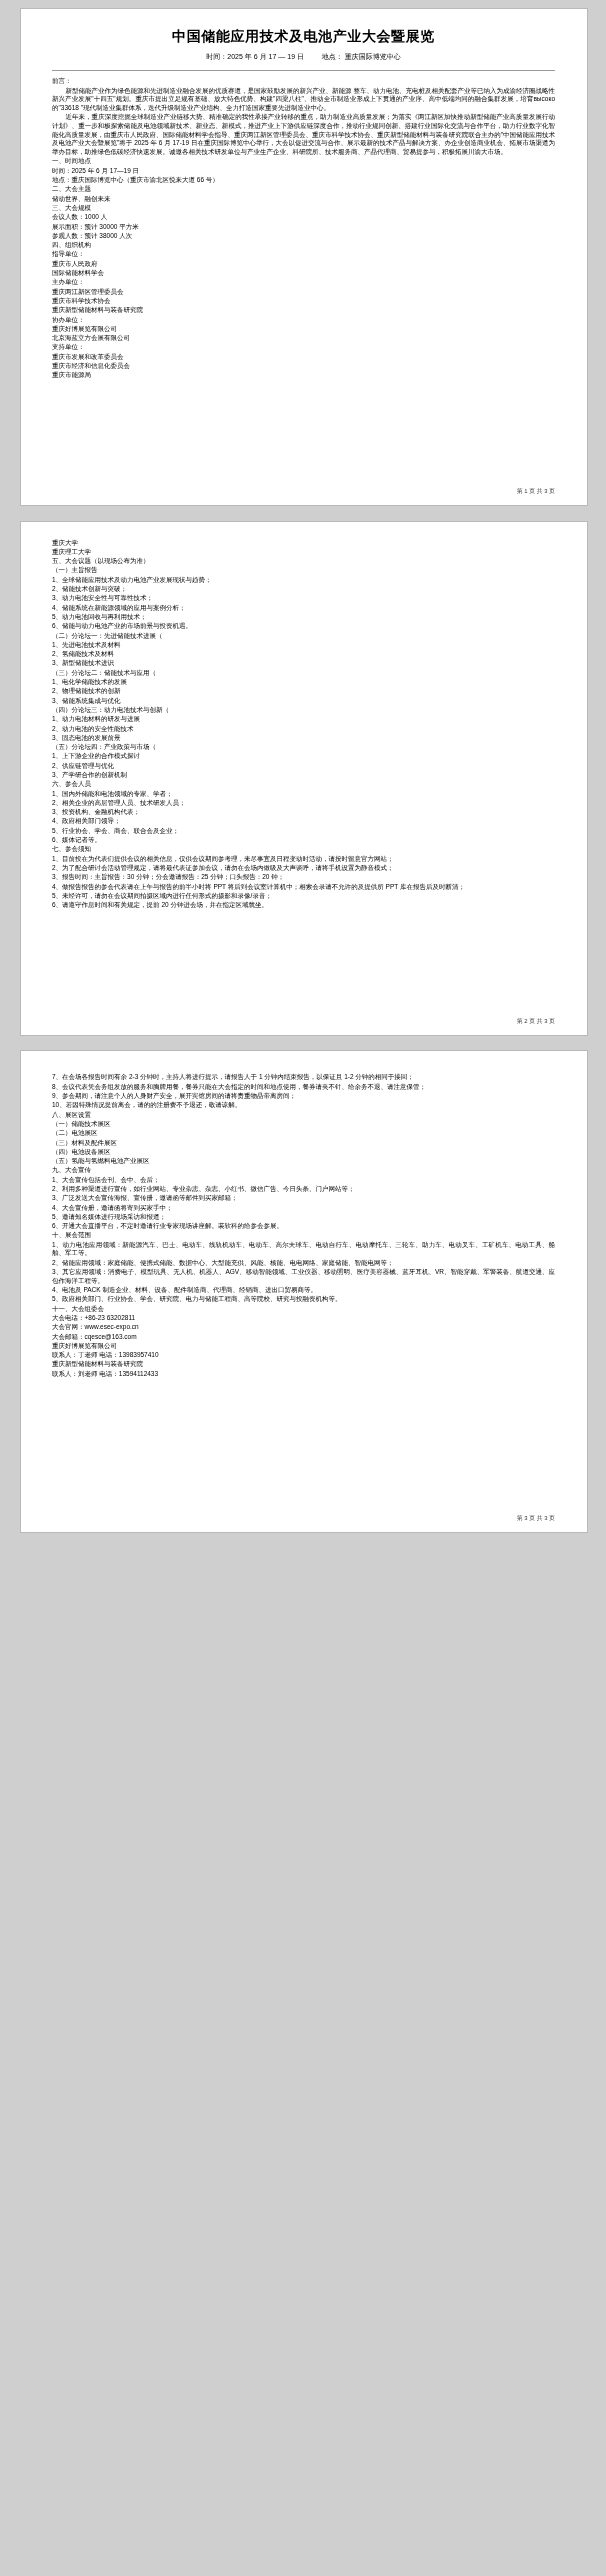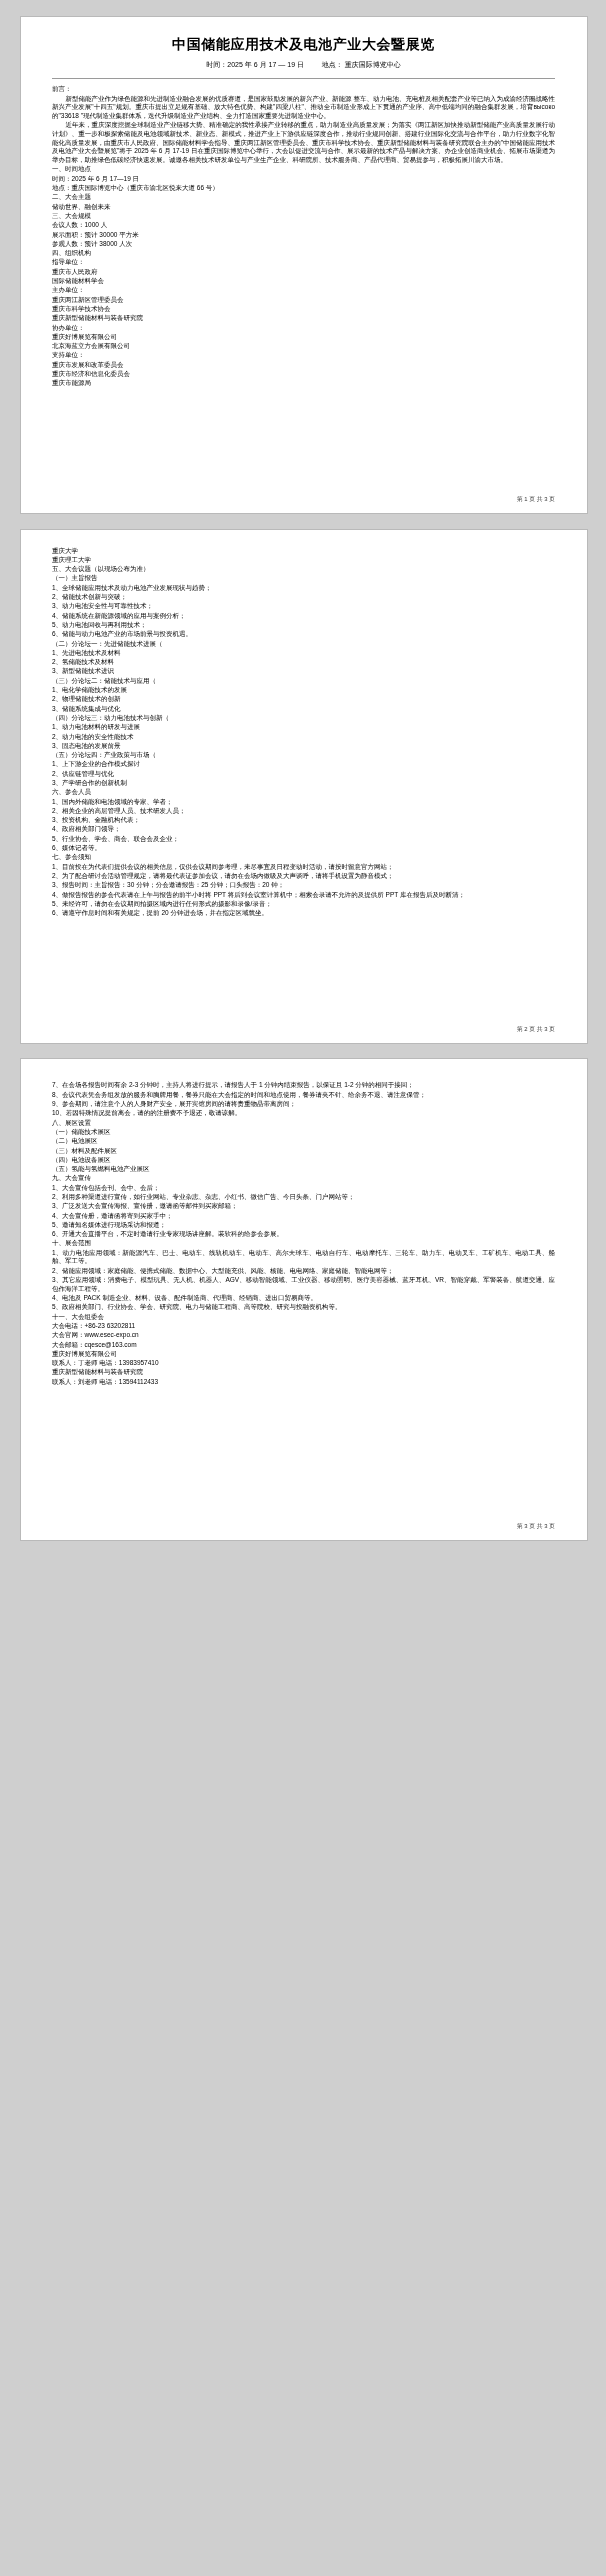--- a/index.html
+++ b/index.html
@@ -1,17 +1,17 @@
 <!DOCTYPE html>
 <html style="font-size:9px"><head>
 <meta charset="utf-8">
 <style>
   html,body{margin:0;padding:0;background:#cfcfcf;}
   body{font-family:"Liberation Sans","DejaVu Sans",sans-serif;}
-  .doc{width:607px;margin:16px auto;background:#cfcfcf;padding:0;}
+  .doc{width:607px;margin:8px auto;background:#cfcfcf;padding:0;}
   .page{
     width:568px;
     margin:0 auto 14.6px auto;
     background:#ffffff;
     box-sizing:border-box;
     padding:17px 31.5px 12.4px 31.5px;
     position:relative;
     border:0.6px solid #b9b9b9;
   }
   .page:first-child{margin-top:7.9px;}

